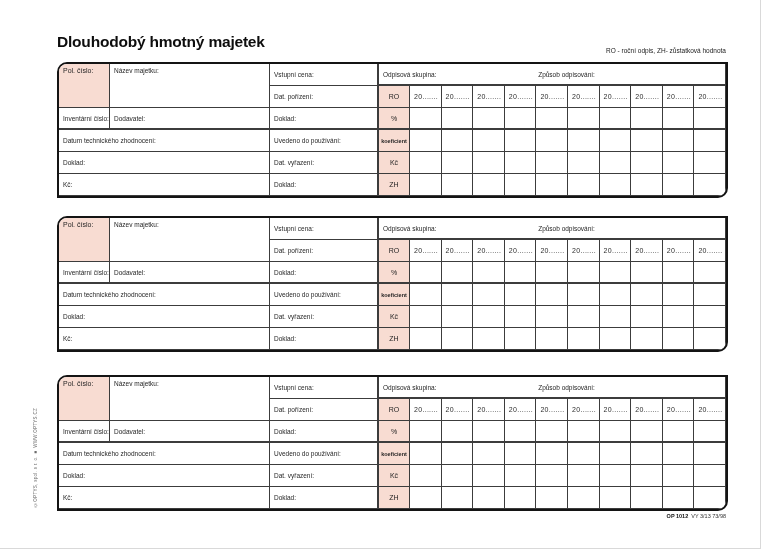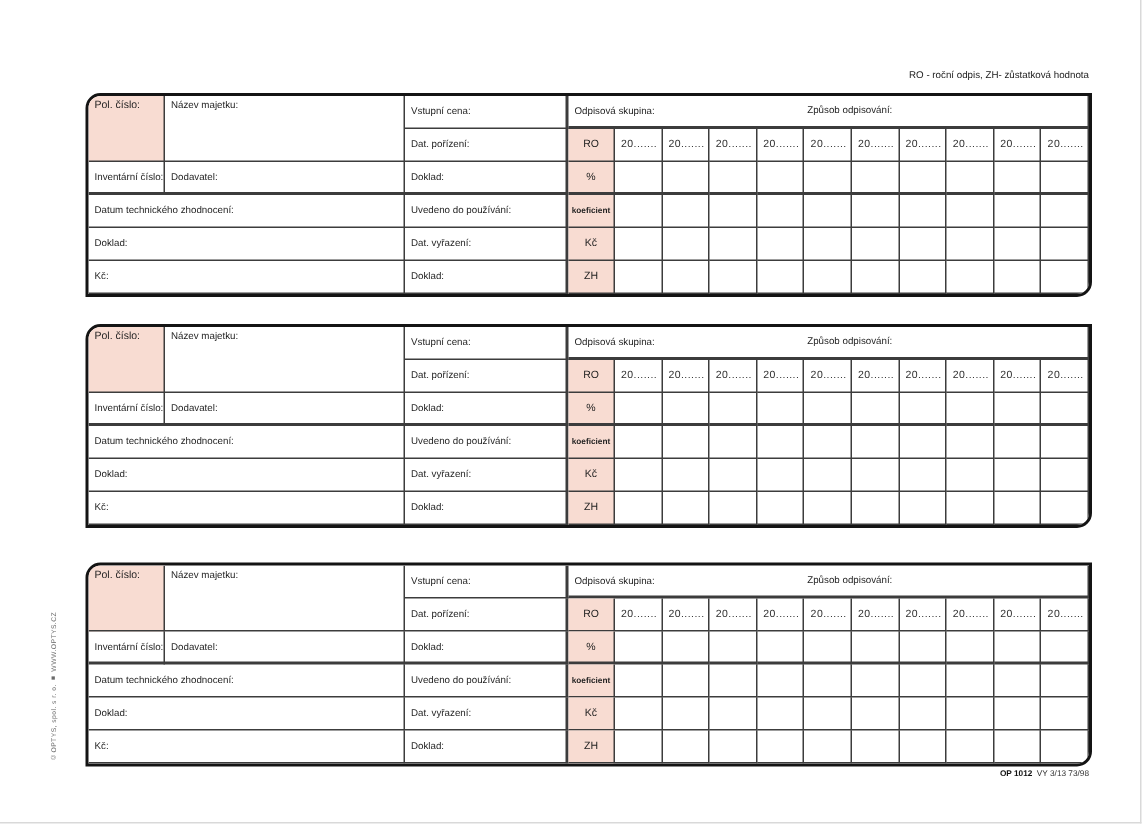--- a/index.html
+++ b/index.html
@@ -72,20 +72,21 @@
   .footer{
     position:absolute;right:34px;top:513px;
     font-size:5.5px;color:#333;
   }
   .footer .fcode{font-weight:bold;color:#111;margin-right:3px;}
 </style>
 </head>
 <body>
 
 <div class="page-frame">
+  <div class="title">Dlouhodobý hmotný majetek</div>
   <div class="legend">RO - roční odpis, ZH- zůstatková hodnota</div>
   <div id="blocks">
       <div class="block" style="position: absolute; left: 57px; top: 62px;">
     <div class="cell c-pol pink top">
           <span class="lab">Pol. číslo:</span>
         </div>
     <div class="cell c-nazev top">
           <span class="lab">Název majetku:</span>
         </div>
     <div class="cell c-vstup tr">

